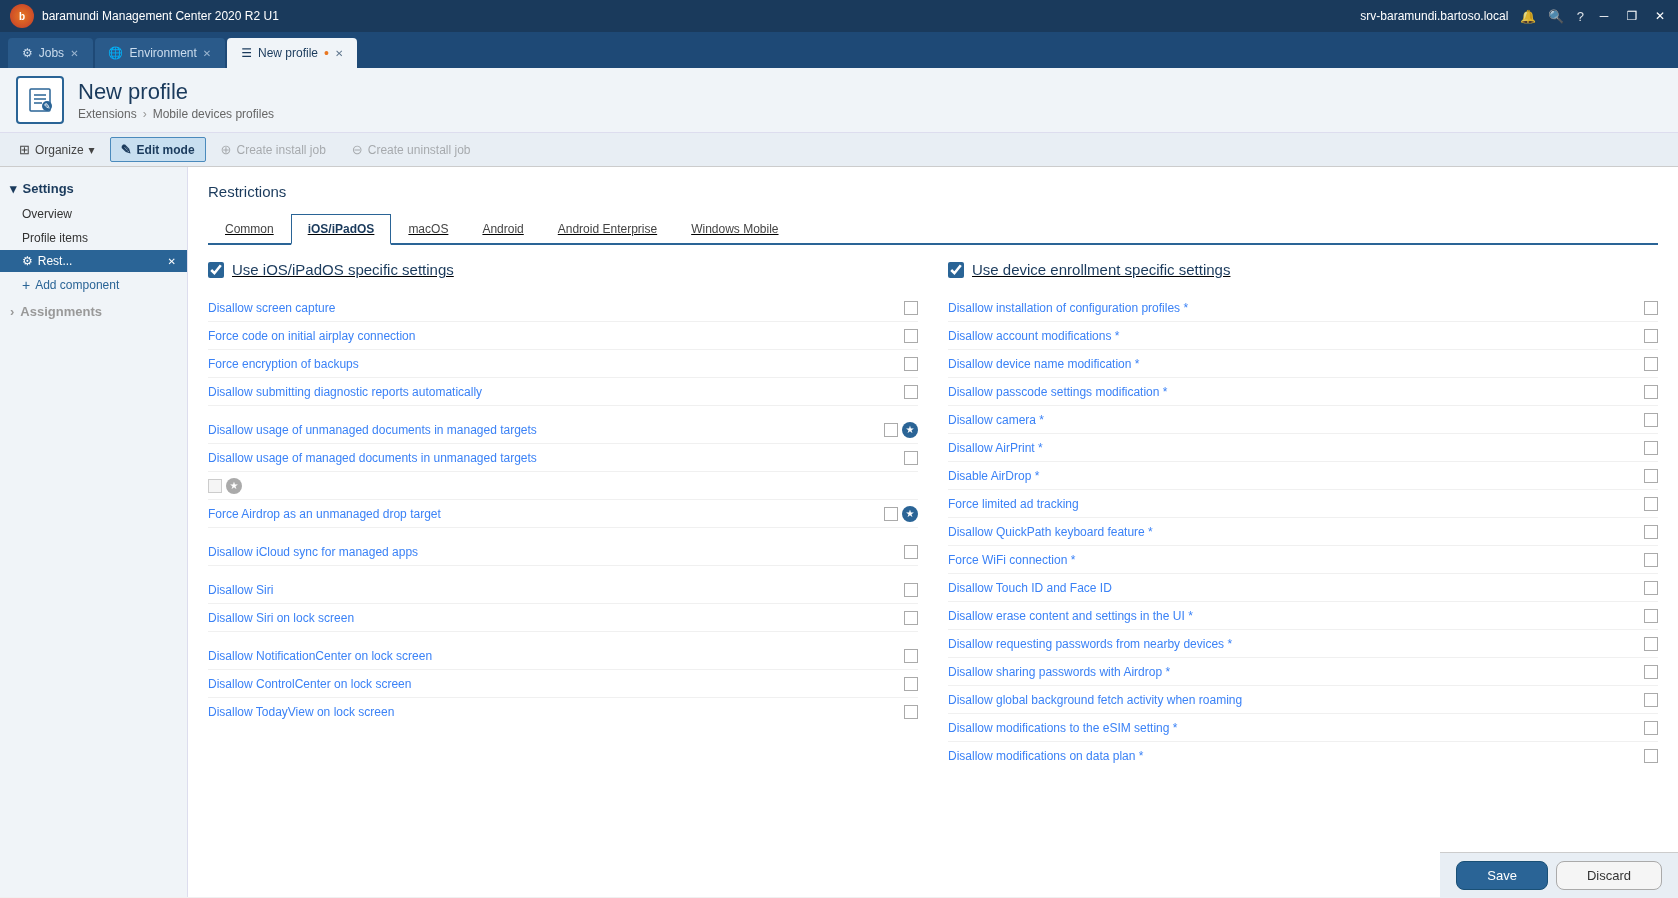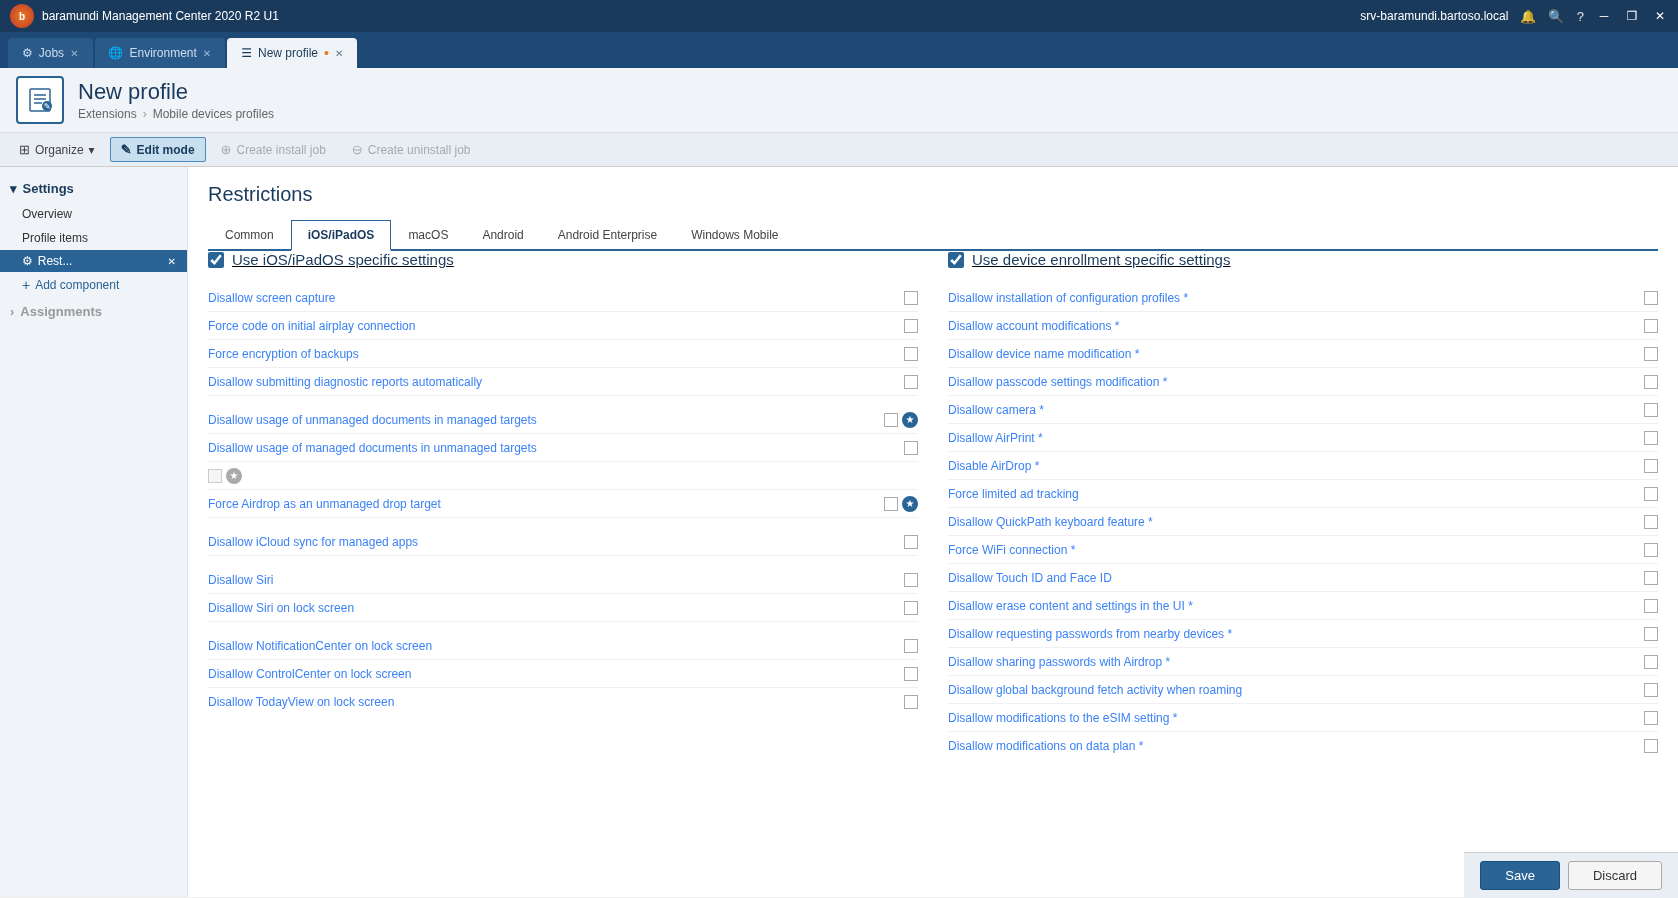--- a/index.html
+++ b/index.html
@@ -151,31 +151,32 @@
     }
 
     
     .content {
       flex: 1;
       background: #fff;
       overflow-y: auto;
       padding: 16px 20px;
     }
     .section-title {
-      font-size: 20px;
+      font-size: 15px;
       font-weight: 300;
       color: #1a3a5c;
       margin-bottom: 14px;
     }
 
     
     .restriction-tabs {
       display: flex;
       border-bottom: 2px solid #2a6496;
-      margin-bottom: 0;
+      margin-bottom: 16px;
+      text-decoration: underline;
     }
     .rtab {
       padding: 7px 16px;
       font-size: 12px;
       cursor: pointer;
       color: #444;
       border: 1px solid transparent;
       margin-bottom: -2px;
     }
     .rtab.active {
@@ -261,25 +262,25 @@
     .footer {
       position: fixed;
       bottom: 0; right: 0;
       background: #e8eef4;
       border-top: 1px solid #ccc;
       padding: 8px 16px;
       display: flex;
       gap: 8px;
     }
     .footer-btn {
-      padding: 6px 24px;
+      padding: 6px 30px;
       font-size: 13px;
       cursor: pointer;
       border: 1px solid #aaa;
-      border-radius: 3px;
+      border-radius: 8px;
     }
     .footer-btn.primary {
       background: #2a6496;
       color: #fff;
       border-color: #1a5076;
     }
     .footer-btn.secondary {
       background: #f5f5f5;
       color: #333;
     }

